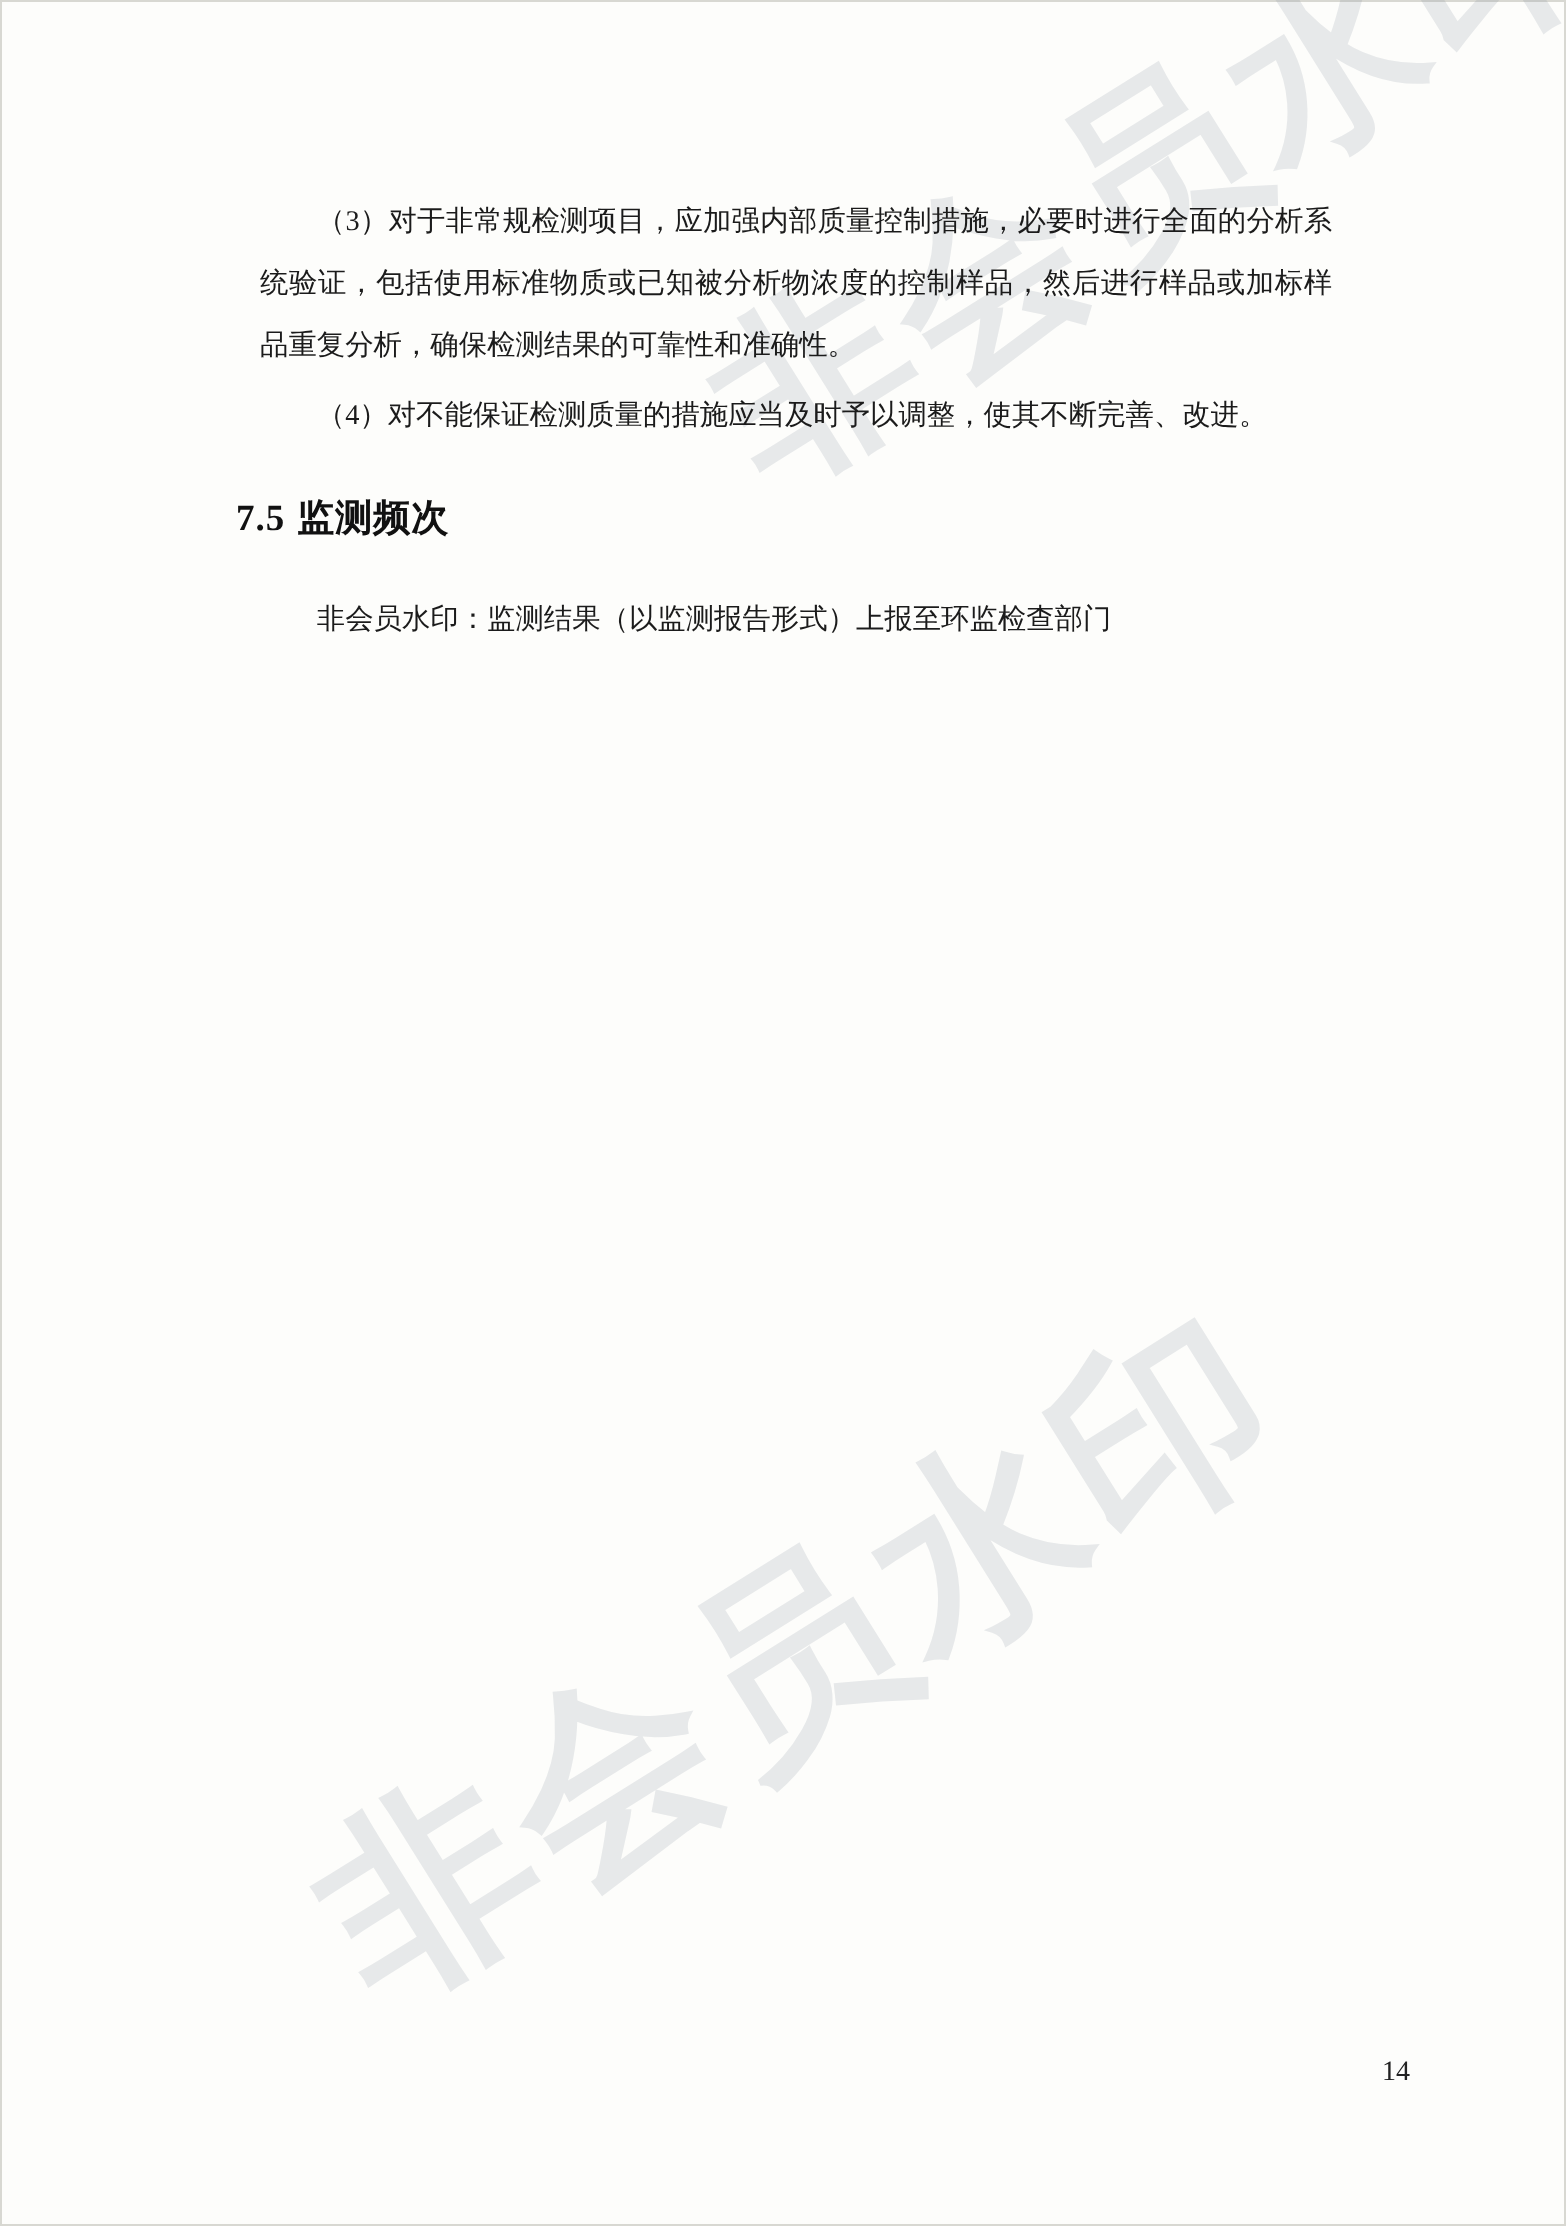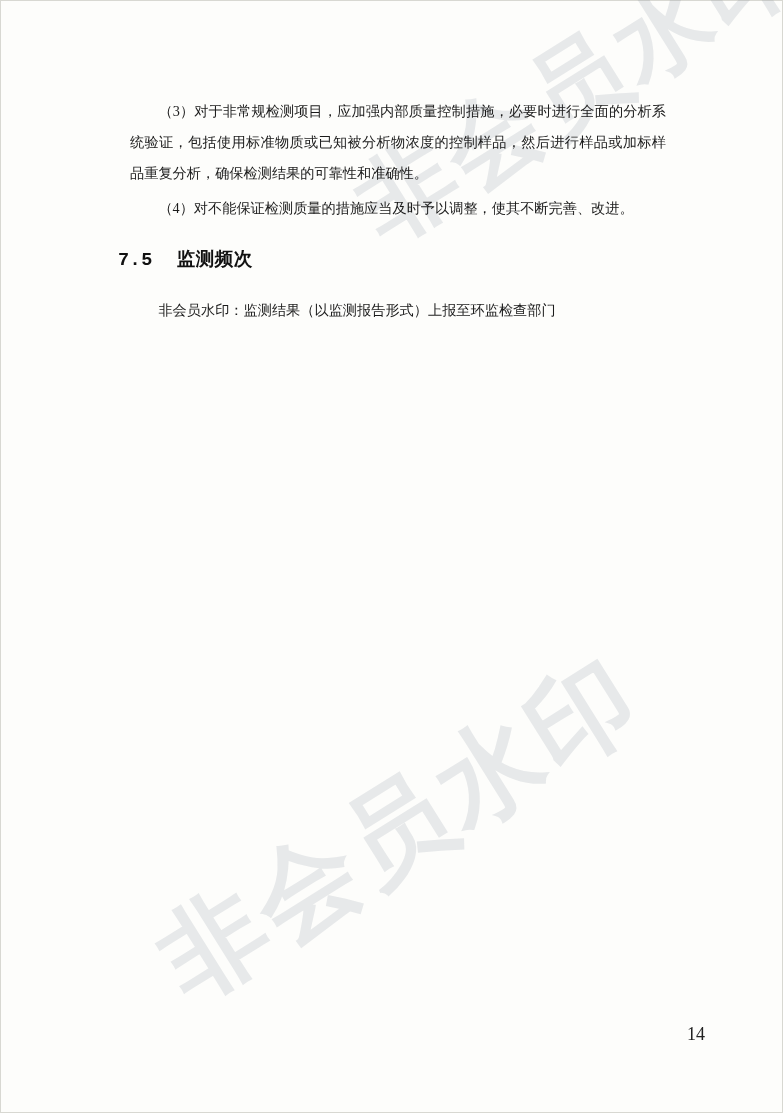--- a/index.html
+++ b/index.html
@@ -42,30 +42,30 @@
   }
   h2.section-heading {
     font-family: "DejaVu Sans", "Liberation Sans", sans-serif;
     font-size: 18.5px;
     font-weight: bold;
     margin: 22px 0 16px 0;
     letter-spacing: 0.5px;
     color: #111;
   }
   h2.section-heading .num {
-    font-family: Liberation Mono, monospace;
+    font-family: Liberation Serif, serif;
     font-weight: bold;
-    margin-right: 24px;
+    margin-right: 6px;
   }
   .page-number {
     position: absolute;
     right: 78px;
     bottom: 68px;
     font-family: "Liberation Serif", serif;
-    font-size: 18px;
+    font-size: 14px;
     color: #222;
   }
   .watermark {
     position: absolute;
     font-family: "DejaVu Sans", "Liberation Sans", sans-serif;
     font-size: 100px;
     font-weight: bold;
     color: rgba(120, 130, 150, 0.16);
     transform: rotate(-32deg);
     white-space: nowrap;

